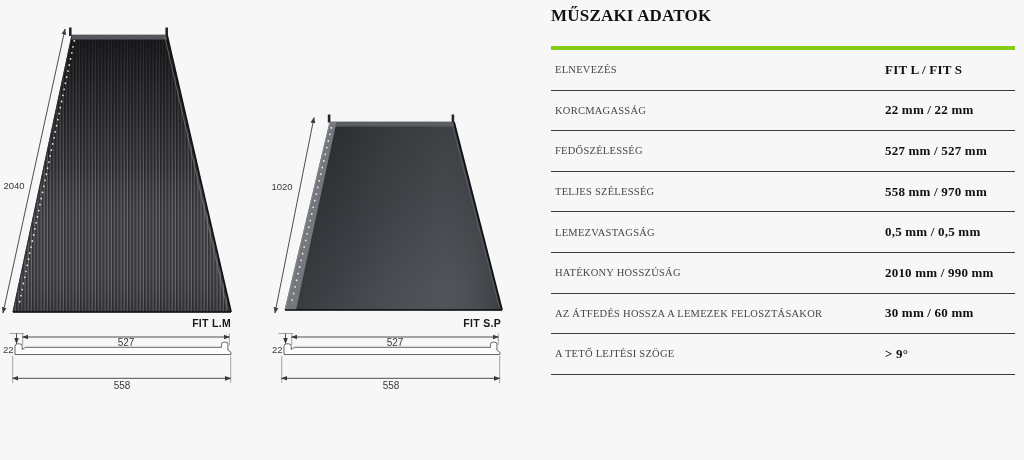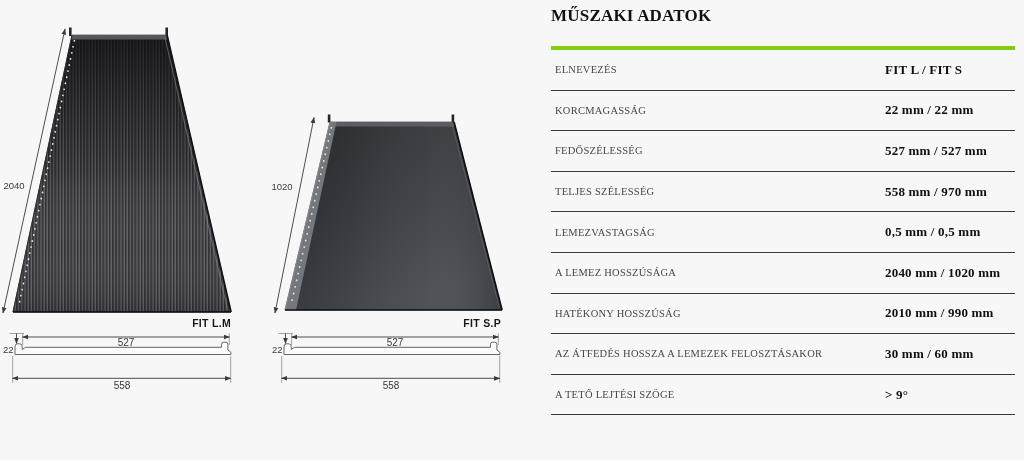--- a/index.html
+++ b/index.html
@@ -159,24 +159,20 @@
     </div>
     <div class="spec-row">
       <div class="spec-label">TELJES SZÉLESSÉG</div>
       <div class="spec-value">558 mm / 970 mm</div>
     </div>
     <div class="spec-row">
       <div class="spec-label">LEMEZVASTAGSÁG</div>
       <div class="spec-value">0,5 mm / 0,5 mm</div>
     </div>
     <div class="spec-row">
-      <div class="spec-label">A LEMEZ HOSSZÚSÁGA</div>
-      <div class="spec-value">2040 mm / 1020 mm</div>
-    </div>
-    <div class="spec-row">
       <div class="spec-label">HATÉKONY HOSSZÚSÁG</div>
       <div class="spec-value">2010 mm / 990 mm</div>
     </div>
     <div class="spec-row">
       <div class="spec-label">AZ ÁTFEDÉS HOSSZA A LEMEZEK FELOSZTÁSAKOR</div>
       <div class="spec-value">30 mm / 60 mm</div>
     </div>
     <div class="spec-row">
       <div class="spec-label">A TETŐ LEJTÉSI SZÖGE</div>
       <div class="spec-value">&gt; 9°</div>

